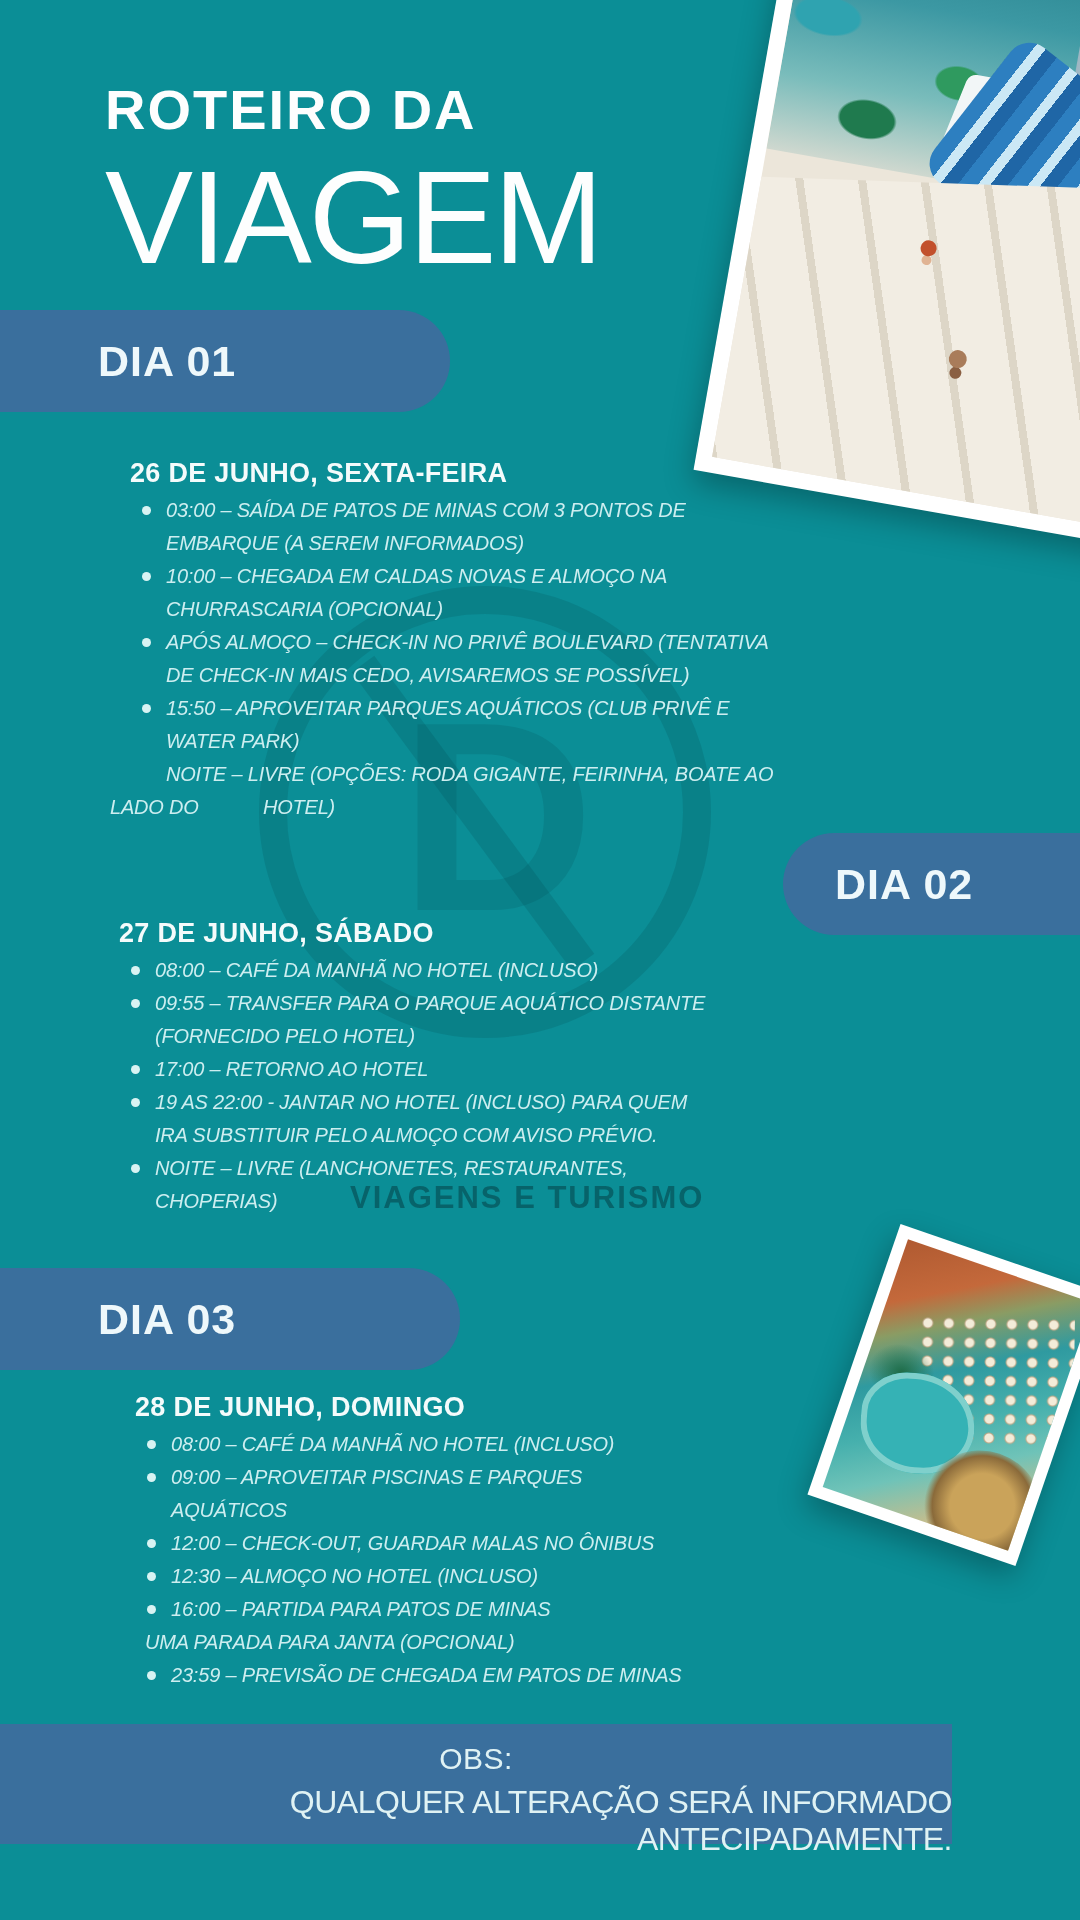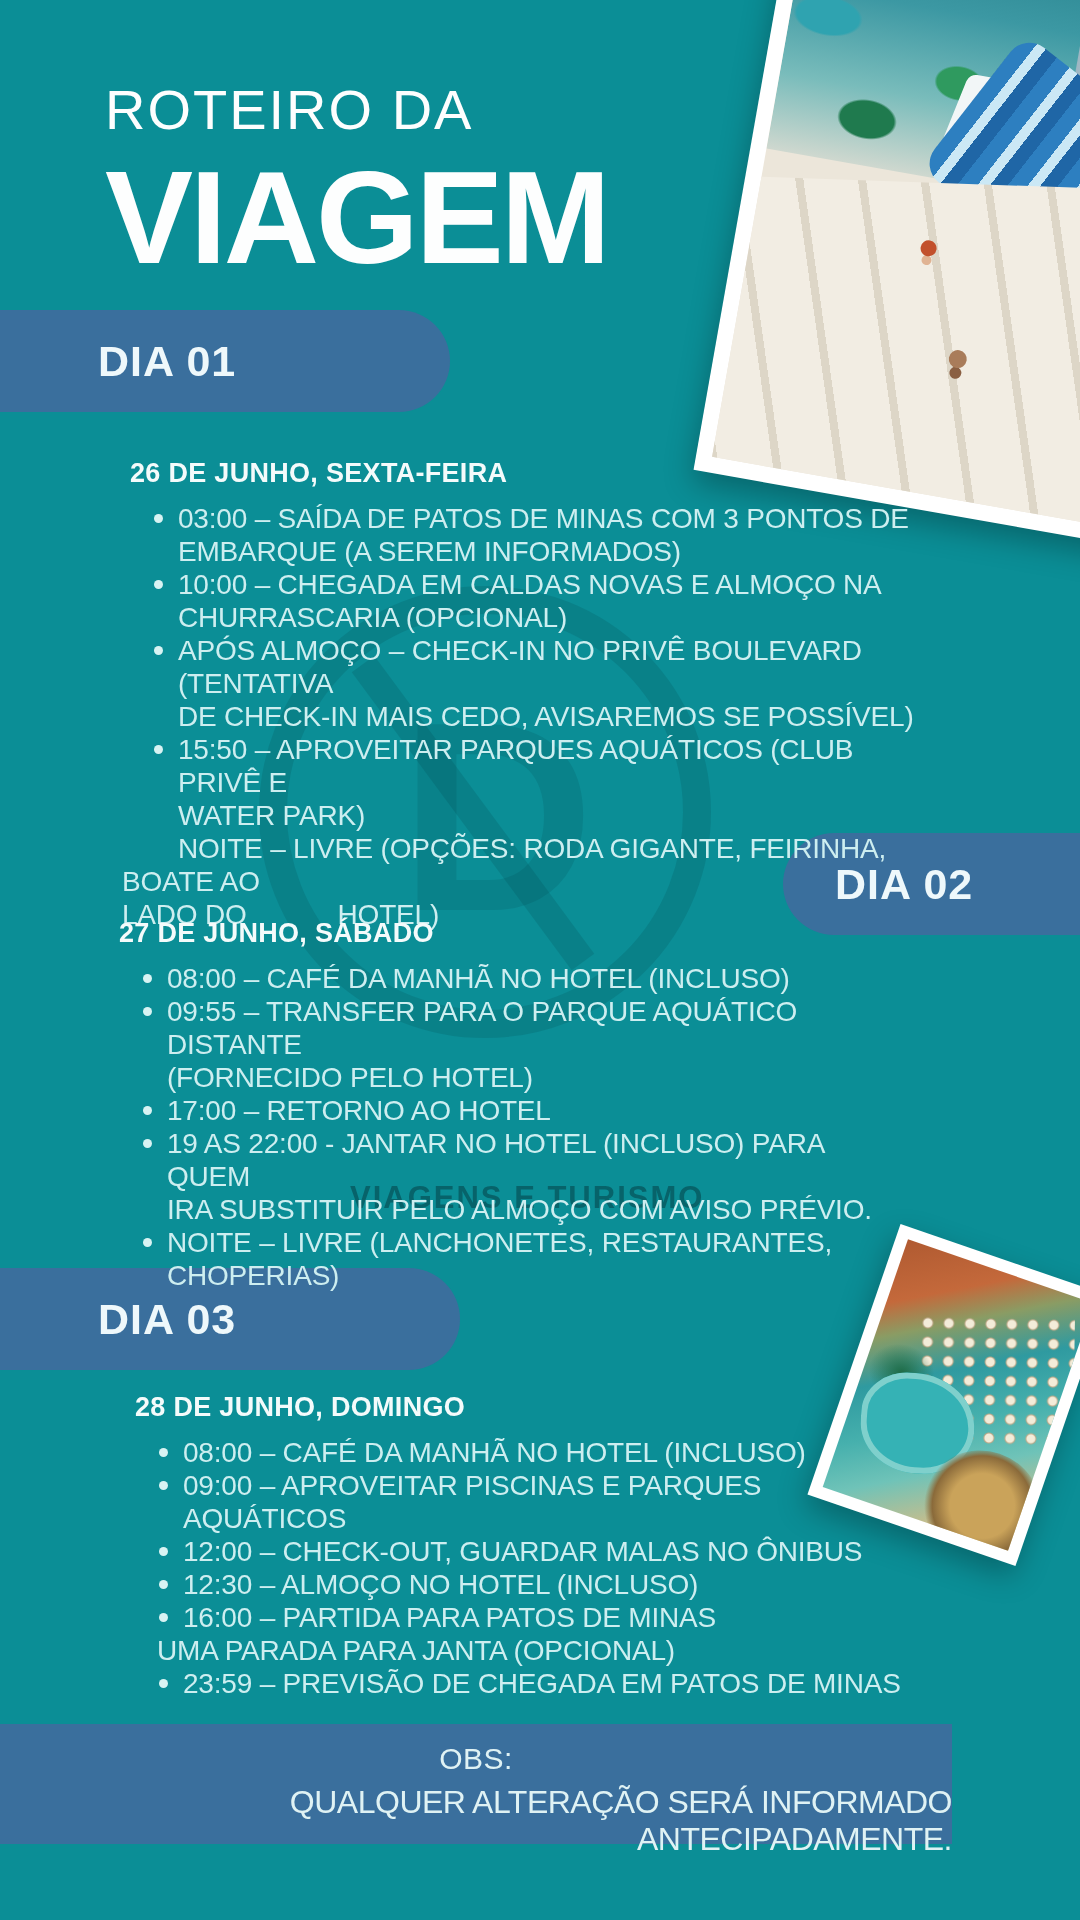--- a/index.html
+++ b/index.html
@@ -5,37 +5,37 @@
   html,body { margin:0; padding:0; background:#222; }
   .canvas {
     position:relative; width:1080px; height:1920px; margin:0 auto;
     background:#0b8e96; overflow:hidden;
     font-family:"Liberation Sans", sans-serif;
     -webkit-font-smoothing:antialiased;
   }
 
   
   .title-block { position:absolute; left:105px; top:82px; color:#fdfefe; }
-  .title-line1 { font-size:56px; font-weight:normal; letter-spacing:2px; line-height:1; }
-  .title-line2 { font-size:132px; font-weight:bold; letter-spacing:-3px; line-height:1; margin-top:14px; }
+  .title-line1 { font-size:56px; font-weight:bold; letter-spacing:2px; line-height:1; }
+  .title-line2 { font-size:132px; font-weight:normal; letter-spacing:-3px; line-height:1; margin-top:14px; }
 
   
   .banner {
     position:absolute; height:102px; background:#3a6f9d;
     display:flex; align-items:center;
     color:#eef8fb; font-size:43px; font-weight:bold; letter-spacing:1px;
   }
   .banner-1 { left:0; top:310px; width:352px; border-radius:0 52px 52px 0; padding-left:98px; }
   .banner-2 { left:783px; top:833px; width:297px; border-radius:52px 0 0 52px; padding-left:52px; }
   .banner-3 { left:0; top:1268px; width:362px; border-radius:0 52px 52px 0; padding-left:98px; }
 
   
   .day { position:absolute; color:#cdeef0; }
   .day h3 { margin:0 0 4px 0; font-size:27px; font-weight:bold; color:#f4fbfb; letter-spacing:0.3px; line-height:34px; }
-  .day ul { list-style:none; margin:12px; padding:0; font-size:28px; line-height:33px; letter-spacing:-0.2px; }
+  .day ul { list-style:none; margin:0; padding:0; font-size:20px; line-height:33px; letter-spacing:-0.2px;font-style:italic; }
   .day li { position:relative; white-space:pre-wrap; margin:0; }
   .day li.b { padding-left:36px; }
   .day li.b::before {
     content:""; position:absolute; left:12px; top:12px;
     width:9px; height:9px; border-radius:50%; background:#d8f3f3;
   }
   .day li.hang { padding-left:0; margin-left:-20px; text-indent:56px; }
   .day li.plain0 { padding-left:10px; }
 
   .day-1 { left:130px; top:456px; width:820px; }

